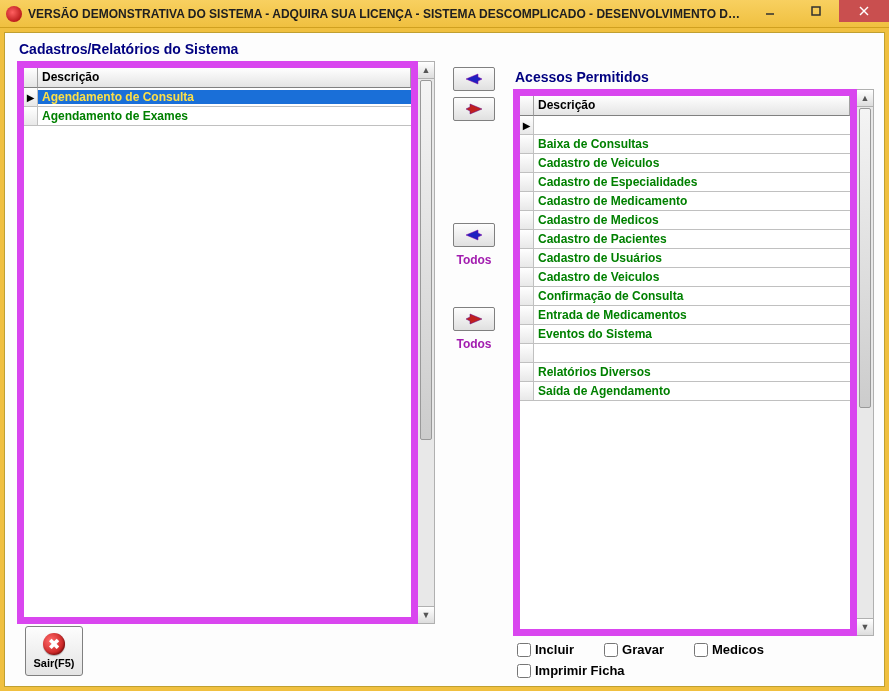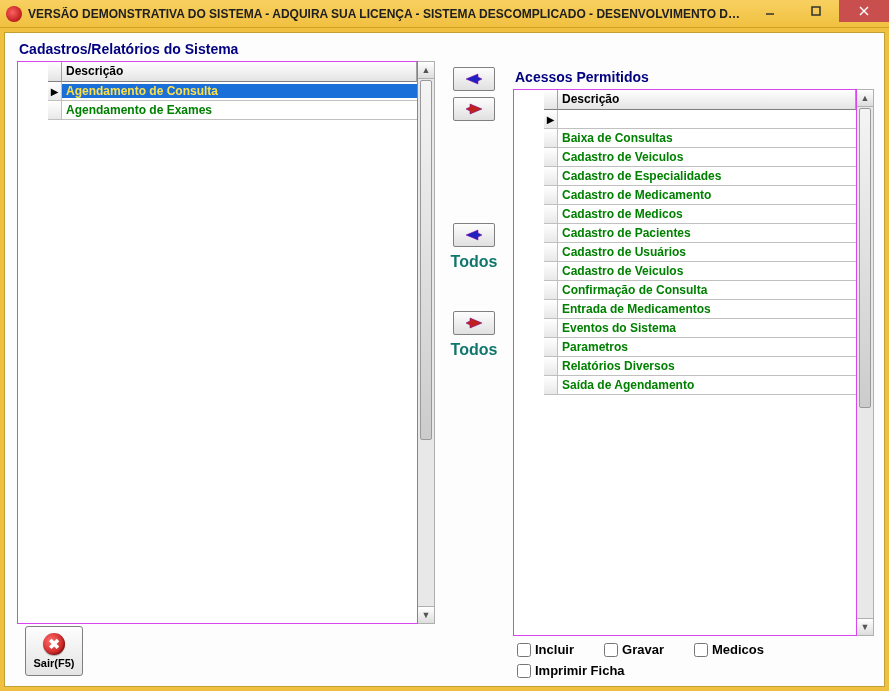--- a/index.html
+++ b/index.html
@@ -106,24 +106,23 @@
   }
   
   .grid-wrap {
     flex: 1;
     display: flex;
     min-height: 0;
   }
   .grid {
     flex: 1;
     background: #fff;
-    border: 1px solid #d946ef;
+    border: 7px solid #d946ef;
     overflow: hidden;
     position: relative;
-    padding-left: 30px;
   }
   .grid-header {
     display: flex;
     background: #ece9d8;
     height: 20px;
   }
   .grid-header .hcell {
     border-right: 1px solid #a0a0a0;
     border-bottom: 1px solid #808080;
     padding: 2px 4px;
@@ -204,22 +203,22 @@
     height: 24px;
     background: linear-gradient(to bottom,#fdfdfd,#e0e0e0);
     border: 1px solid #808080;
     border-radius: 2px;
     display:flex;align-items:center;justify-content:center;
     cursor: pointer;
   }
   .arrow-btn svg { width: 20px; height: 14px; }
   .mid-label {
     font-weight: bold;
-    font-size: 16px;
-    color: #0f766e;
+    font-size: 12px;
+    color: #a21caf;
     text-align:center;
   }
   .mid-spacer { height: 90px; }
   .mid-spacer2 { height: 28px; }
   
   .checks {
     display: flex;
     flex-wrap: wrap;
     gap: 6px 30px;
     padding: 6px 4px 0 4px;
@@ -403,21 +402,20 @@
                 <div class="grow">
                   <div class="indicator"></div>
                   <div class="cell">Entrada de  Medicamentos</div>
                 </div>
                 <div class="grow">
                   <div class="indicator"></div>
                   <div class="cell">Eventos do Sistema</div>
                 </div>
                 <div class="grow">
                   <div class="indicator"></div>
-                  <div class="cell">Parametros</div>
                 </div>
                 <div class="grow">
                   <div class="indicator"></div>
                   <div class="cell">Relatórios Diversos</div>
                 </div>
                 <div class="grow">
                   <div class="indicator"></div>
                   <div class="cell">Saída de Agendamento</div>
                 </div>
               </div>

